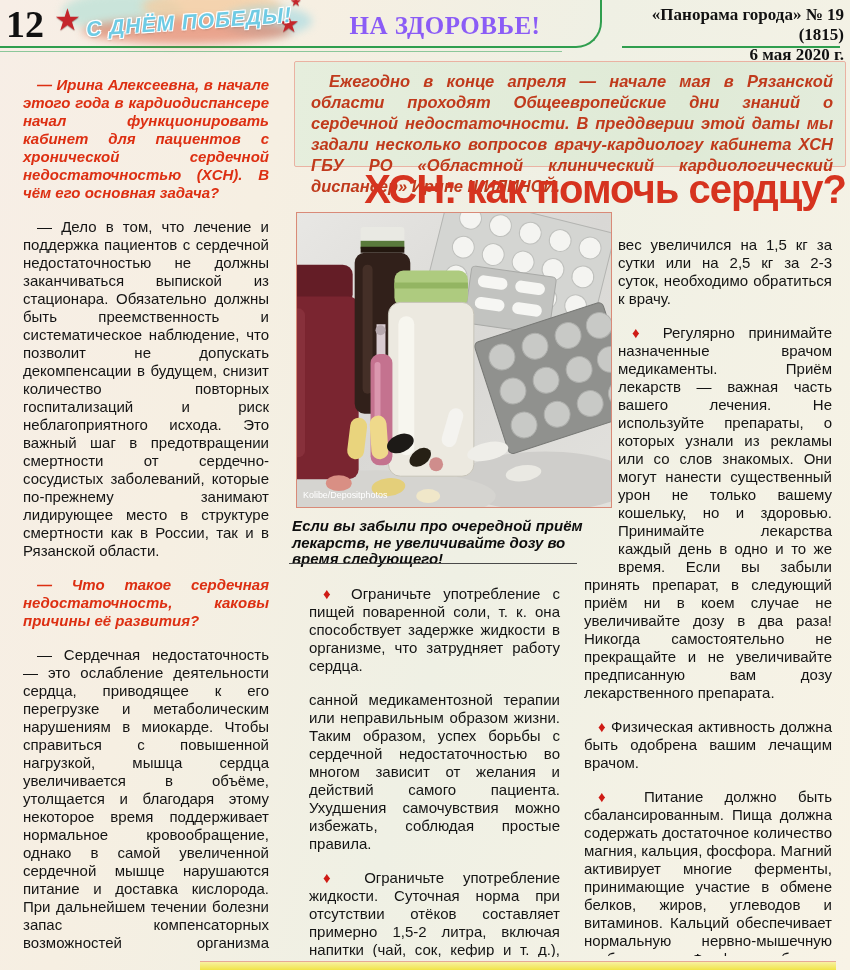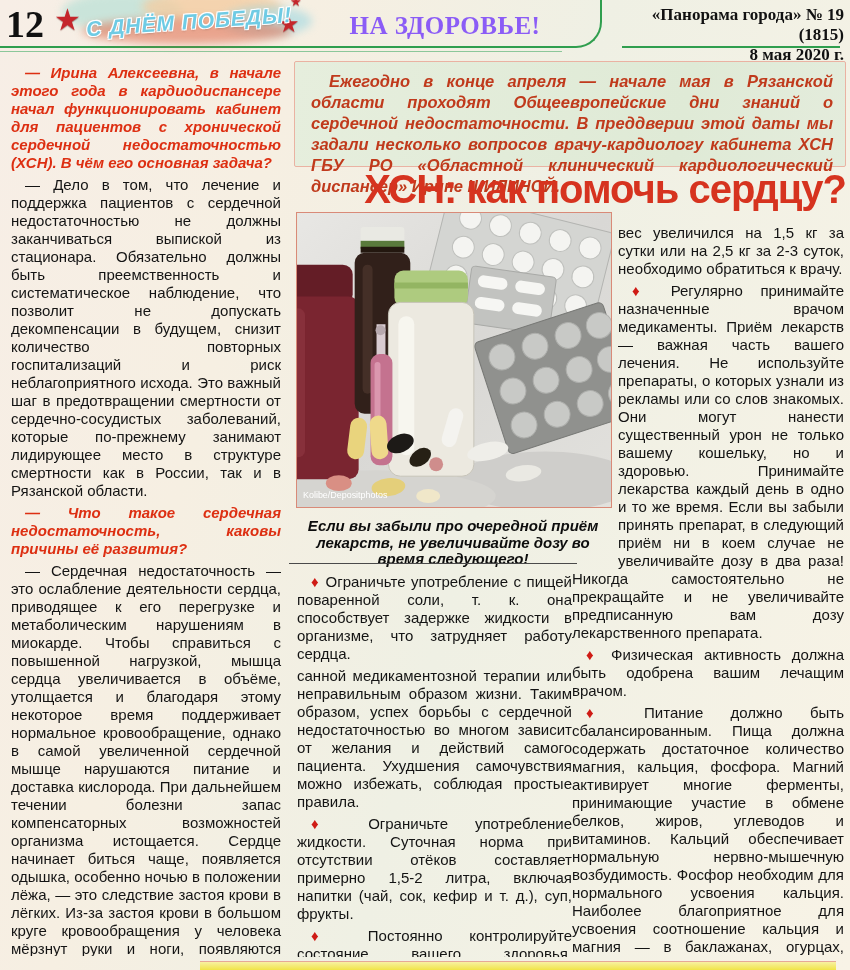--- a/index.html
+++ b/index.html
@@ -47,21 +47,21 @@
     position:absolute;left:612px;top:5px;width:232px;text-align:right;
     font-family:"Liberation Serif","DejaVu Serif",serif;
     font-weight:700;font-size:17px;line-height:20px;color:#111;
   }
   .masthead .rule{position:absolute;right:4px;top:41px;width:218px;height:2px;background:#2f9e4e;}
   
   .col{position:absolute;overflow:hidden;font-size:15px;line-height:18px;}
   .col-left{left:7px;top:60px;width:278px;height:896px;}
   .col-middle{left:293px;top:569px;width:283px;height:388px;}
   .col-right{left:568px;top:220px;width:280px;height:736px;}
-  .para{margin:4px;text-align:justify;}
+  .para{margin:16px;text-align:justify;}
   .para.question{color:#dd2f12;font-weight:700;font-style:italic;text-indent:14px;}
   .para.answer,.para.bullet,.para.plain{text-indent:14px;}
   .para.cont{text-indent:0;}
   .diamond{color:#cf1b15;font-style:normal;}
   .photo-spacer{float:left;width:50px;height:344px;}
   
   .intro-box{
     position:absolute;left:294px;top:61px;width:552px;height:106px;
     background:linear-gradient(100deg,#e6eedd,#dfead6 70%,#e4ecdc);
     border:1px solid #eab2a2;border-radius:2px;
@@ -75,21 +75,21 @@
     font-weight:700;font-size:40px;line-height:46px;letter-spacing:-1px;
     color:#d6331f;
   }
   
   .photo{
     position:absolute;left:296px;top:212px;width:316px;height:296px;
     border:1px solid #d98a78;box-sizing:border-box;background:#fde047;
   }
   .photo svg{display:block;width:100%;height:100%;}
   .caption{
-    position:absolute;left:292px;top:518px;width:322px;text-align:center;
+    position:absolute;left:292px;top:518px;width:322px;text-align:left;
     font-weight:700;font-style:italic;font-size:15px;line-height:16.5px;color:#0d0d0d;
   }
   .divider{position:absolute;left:289px;top:563px;width:288px;height:1px;background:#4a4a4a;}
   .yellow-strip{
     position:absolute;left:200px;top:961px;width:636px;height:9px;
     background:linear-gradient(#f8f1a2,#efe23c);border-top:1px solid #e6a896;
   }
 </style>
 </head>
 <body>
@@ -107,21 +107,21 @@
   <span class="star s2">★</span>
   <span class="star s3">★</span>
   <span class="banner-text">С ДНЁМ ПОБЕДЫ!</span>
 </div>
 
 <div class="section-title">НА ЗДОРОВЬЕ!</div>
 
 <div class="masthead">
   <span>«Панорама города»</span>
   <span>№ 19 (1815)</span><br>
-  <span>8 мая 2020 г.</span>
+  <span>6 мая 2020 г.</span>
   <span class="rule"></span>
 </div>
 
 <div class="col col-left">
     <p class="para question">— Ирина Алексеевна, в начале этого года в кардиодиспансере начал функционировать кабинет для пациентов с хронической сердечной недостаточностью (ХСН). В чём его основная задача?</p>
     <p class="para answer">— Дело в том, что лечение и поддержка пациентов с сердечной недостаточностью не должны заканчиваться выпиской из стационара. Обязательно должны быть преемственность и систематическое наблюдение, что позволит не допускать декомпенсации в будущем, снизит количество повторных госпитализаций и риск неблагоприятного исхода. Это важный шаг в предотвращении смертности от сердечно-сосудистых заболеваний, которые по-прежнему занимают лидирующее место в структуре смертности как в России, так и в Рязанской области.</p>
     <p class="para question">— Что такое сердечная недостаточность, каковы причины её развития?</p>
     <p class="para answer">— Сердечная недостаточность — это ослабление деятельности сердца, приводящее к его перегрузке и метаболическим нарушениям в миокарде. Чтобы справиться с повышенной нагрузкой, мышца сердца увеличивается в объёме, утолщается и благодаря этому некоторое время поддерживает нормальное кровообращение, однако в самой увеличенной сердечной мышце нарушаются питание и доставка кислорода. При дальнейшем течении болезни запас компенсаторных возможностей организма истощается. Сердце начинает биться чаще, появляется одышка, особенно ночью в положении лёжа, — это следствие застоя крови в лёгких. Из-за застоя крови в большом круге кровообращения у человека мёрзнут руки и ноги, появляются отёки. Сначала они бывают только на ногах, а при отсутствии лечения могут стать общими. Кроме того, постепенно увеличивается печень, появляются боли в правом подреберье. Всё это проявления ХСН. Хронической сердечной недостаточностью страдают в основном люди старше 55 лет, имеющие различные заболевания сердечно-сосудистой системы. Доминирующими причинами ХСН в нашей стране являются артериальная гипертония и ишемическая болезнь сердца.</p>
   </div>
 

